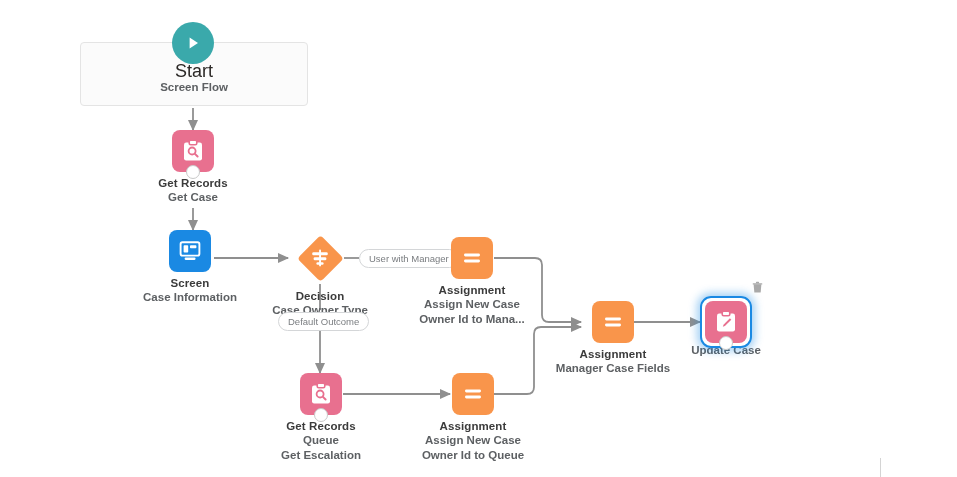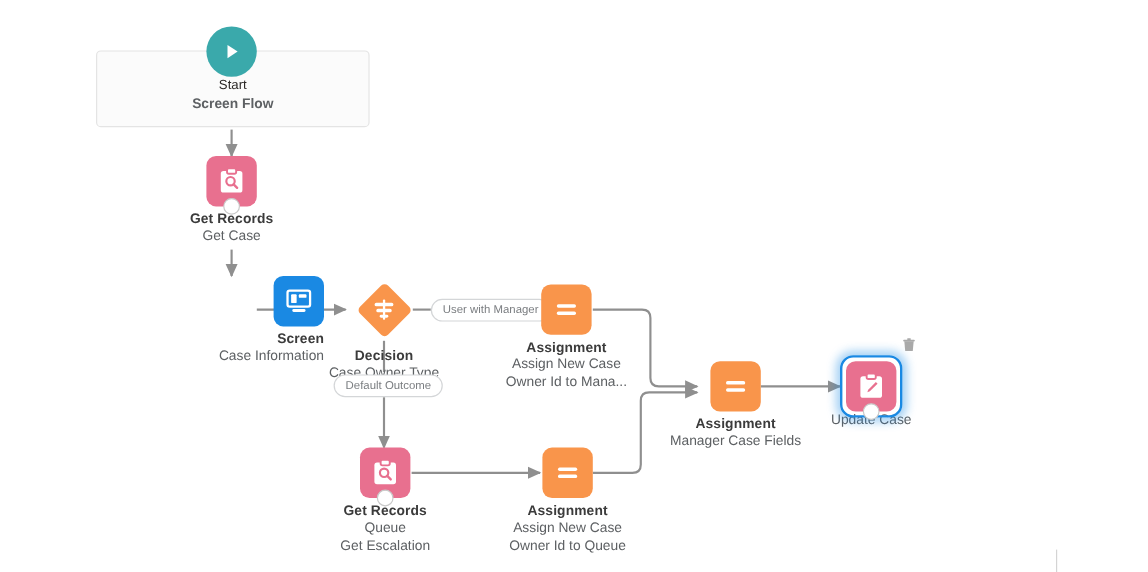--- a/index.html
+++ b/index.html
@@ -44,40 +44,40 @@
   .label {
     font-size: 11.5px;
     font-weight: bold;
     color: #3b3b3b;
     line-height: 14px;
     margin-top: 4px;
     letter-spacing: .1px;
   }
   .sublabel {
     font-size: 11.5px;
-    font-weight: normal;
+    font-weight: bold;
     color: #5d6063;
     line-height: 14.5px;
   }
 
   
   #start-node {
     position: absolute;
     left: 80px;
     top: 42px;
     width: 228px;
     height: 64px;
     background: #fbfbfb;
     border: 1px solid #e4e4e4;
     border-radius: 4px;
     box-sizing: border-box;
     text-align: center;
   }
   #start-node .start-label {
-    font-size: 11px;
+    font-size: 18px;
     color: #2b2826;
     margin-top: 20px;
     line-height: 17px;
   }
   #start-node .start-sublabel {
     font-size: 11.5px;
     color: #5d6063;
     line-height: 15px;
     font-weight: bold;
   }
@@ -254,21 +254,21 @@
           <circle cx="12.1" cy="13" r="3.5" fill="none" stroke="#e8708f" stroke-width="1.8"></circle>
           <path d="M14.7,15.6 L17.6,18.5" stroke="#e8708f" stroke-width="2" stroke-linecap="round"></path>
         </svg>
       </div>
       <div class="handle"></div>
     </div>
     <div class="label">Get Records</div>
     <div class="sublabel">Get Case</div>
   </div>
 
-  <div class="node" style="left:190px; top:230px;text-align:right;">
+  <div class="node" style="left:190px; top:230px;">
     <div class="icon-wrap">
       <div class="sq-icon blue">
         <svg width="26" height="26" viewBox="0 0 26 26" aria-hidden="true">
           <rect x="3.6" y="4.2" width="18.8" height="13.4" rx="1.8" fill="none" stroke="#ffffff" stroke-width="1.9"></rect>
           <rect x="6.6" y="7.2" width="4.6" height="7.4" rx="0.8" fill="#ffffff"></rect>
           <rect x="13" y="7.2" width="6.4" height="3" rx="0.8" fill="#ffffff"></rect>
           <rect x="7.6" y="19.6" width="11" height="2.3" rx="1.1" fill="#ffffff"></rect>
         </svg>
       </div>
     </div>

